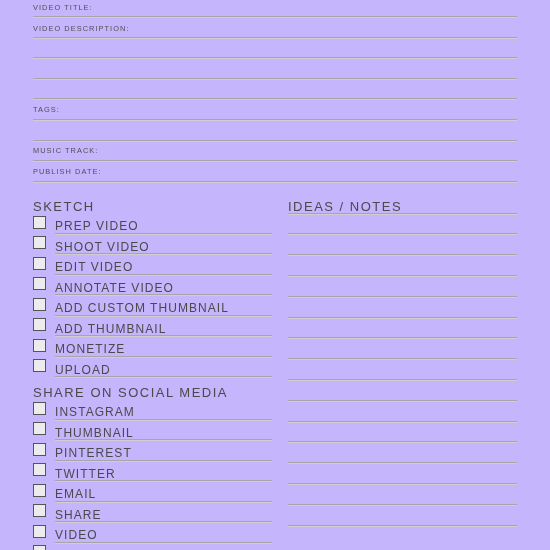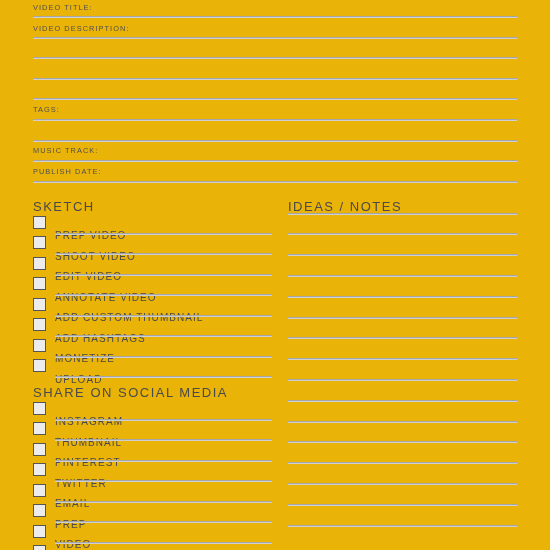--- a/index.html
+++ b/index.html
@@ -10,21 +10,21 @@
     width: 550px;
     height: 550px;
     background: #ebebeb;
     font-family: "Liberation Sans", sans-serif;
     overflow: hidden;
   }
   .page {
     position: relative;
     width: 550px;
     height: 550px;
-    background: #eab308;
+    background: #c4b5fd;
     overflow: hidden;
   }
 
   
   .rule {
     position: absolute;
     height: 0;
     border-top: 1px solid #a6a6a6;
     box-shadow: 0 1px 0 0 #cfcfcf;
   }
@@ -63,22 +63,22 @@
     top: 2.5px;
     width: 13px;
     height: 13px;
     border: 1px solid #555555;
     background: #ececec;
     box-sizing: border-box;
   }
   .check-label {
     position: absolute;
     left: 22px;
-    top: 18px;
-    font-size: 10px;
+    top: 7px;
+    font-size: 12px;
     letter-spacing: 1.05px;
     color: #4a4a4a;
     white-space: nowrap;
     line-height: 1;
   }
   .check-rule {
     position: absolute;
     left: 22px;
     right: 0;
     top: 19.5px;
@@ -153,21 +153,21 @@
         <div class="check-label">ANNOTATE VIDEO</div>
         <div class="check-rule"></div>
       </div>
       <div class="check-row" style="top: 295px;">
         <div class="check-box"></div>
         <div class="check-label">ADD CUSTOM THUMBNAIL</div>
         <div class="check-rule"></div>
       </div>
       <div class="check-row" style="top: 315.5px;">
         <div class="check-box"></div>
-        <div class="check-label">ADD HASHTAGS</div>
+        <div class="check-label">ADD THUMBNAIL</div>
         <div class="check-rule"></div>
       </div>
       <div class="check-row" style="top: 336px;">
         <div class="check-box"></div>
         <div class="check-label">MONETIZE</div>
         <div class="check-rule"></div>
       </div>
       <div class="check-row" style="top: 356.5px;">
         <div class="check-box"></div>
         <div class="check-label">UPLOAD</div>
@@ -198,21 +198,21 @@
         <div class="check-label">TWITTER</div>
         <div class="check-rule"></div>
       </div>
       <div class="check-row" style="top: 481px;">
         <div class="check-box"></div>
         <div class="check-label">EMAIL</div>
         <div class="check-rule"></div>
       </div>
       <div class="check-row" style="top: 501.5px;">
         <div class="check-box"></div>
-        <div class="check-label">PREP</div>
+        <div class="check-label">SHARE</div>
         <div class="check-rule"></div>
       </div>
       <div class="check-row" style="top: 522px;">
         <div class="check-box"></div>
         <div class="check-label">VIDEO</div>
         <div class="check-rule"></div>
       </div>
       <div class="check-row" style="top: 542.5px;">
         <div class="check-box"></div>
         <div class="check-label"></div>

